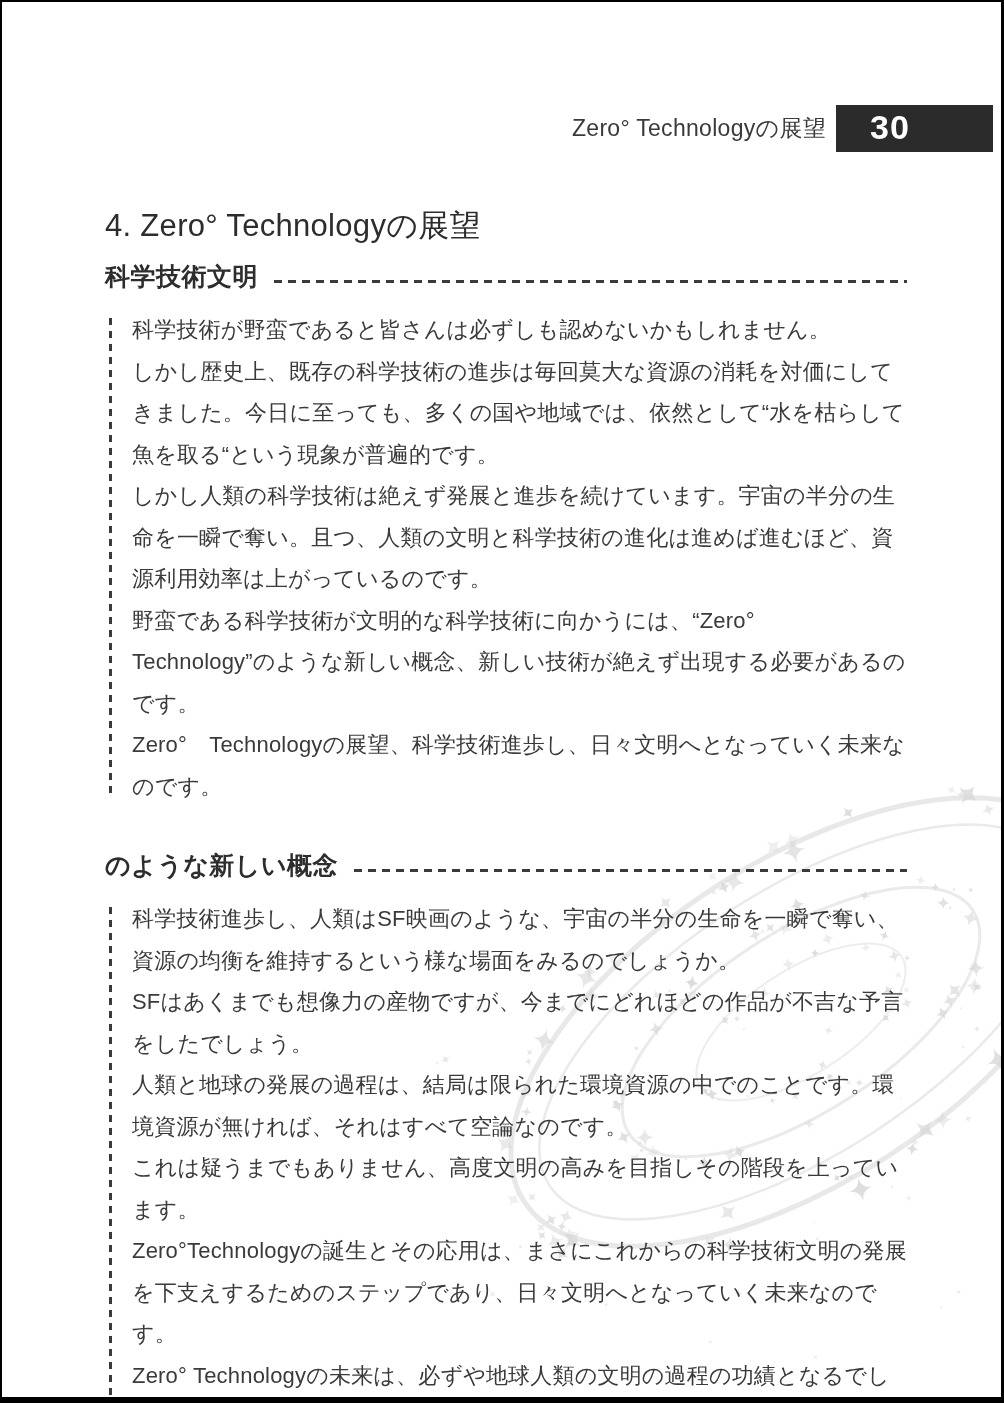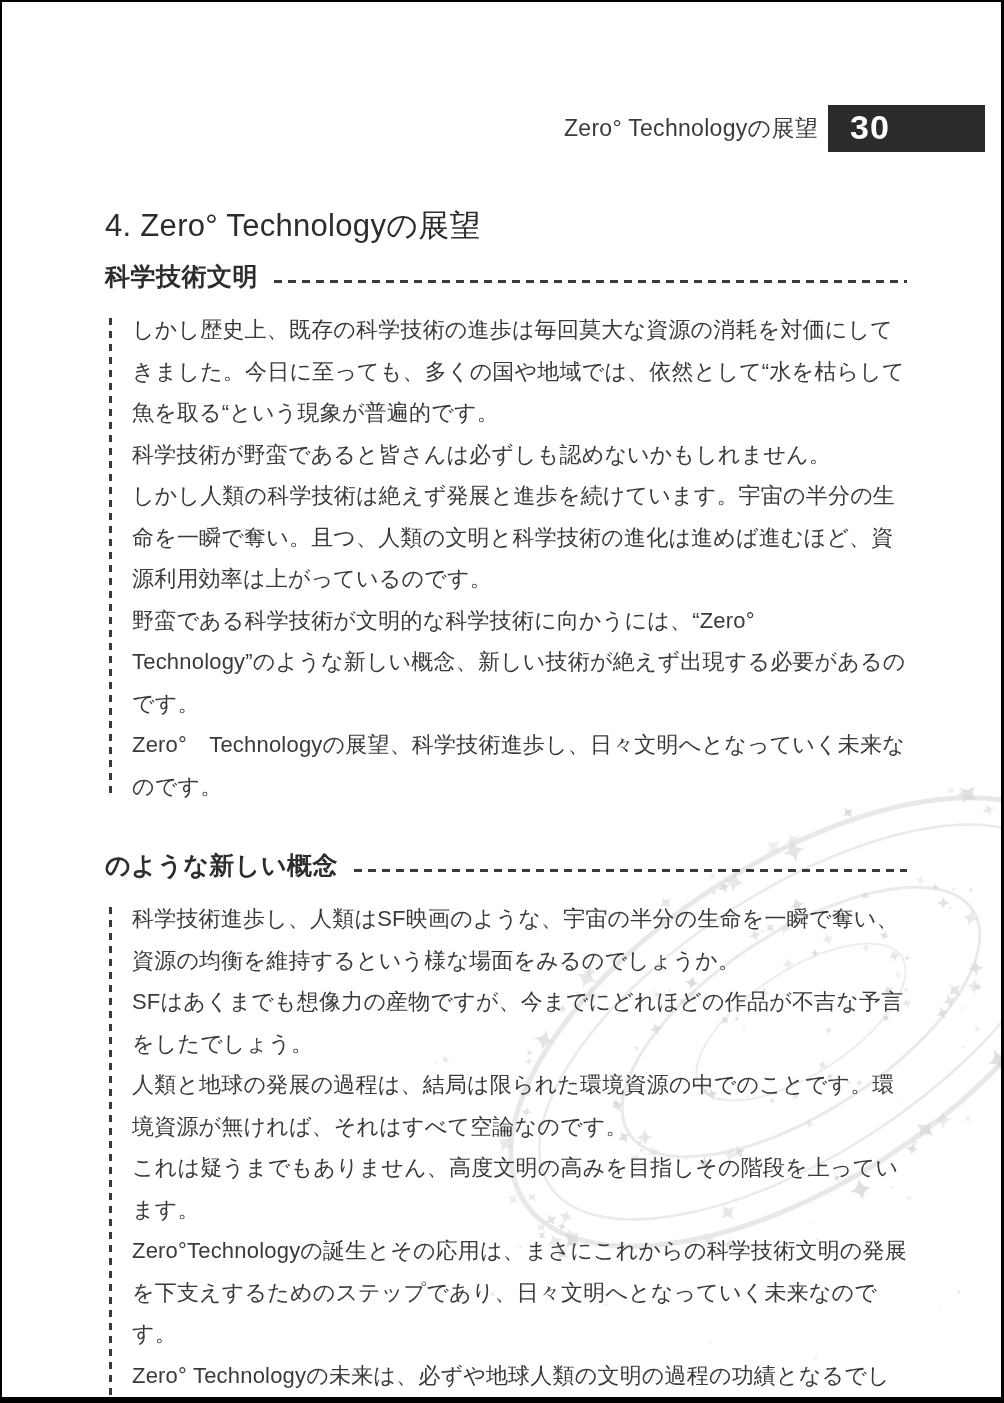--- a/index.html
+++ b/index.html
@@ -9,33 +9,33 @@
     box-sizing:border-box;
     background:var(--page-bg,#ffffff);
     border:solid var(--page-border,#000000);
     border-width:2px 3px 6px 2px;
     overflow:hidden;
     font-family:"Liberation Sans","DejaVu Sans",sans-serif;
   }
 
   
   .page-header {
-    position:absolute; top:103px; left:0; right:16px; height:47px;
+    position:absolute; top:103px; left:0; right:8px; height:47px;
     display:flex; align-items:center; justify-content:flex-end;
     z-index:2;
   }
   .running-title {
     font-size:23px; color:var(--body-text,#3a3a3a);
     margin-right:10px; letter-spacing:0.3px;
   }
   .page-number-box {
     width:157px; height:47px;
     background:var(--pagenum-bg,#2b2b2b);
     display:flex; align-items:center;
-    box-sizing:border-box; padding-left:22px;
+    box-sizing:border-box; padding-left:34px;
   }
   .page-number {
     color:var(--pagenum-text,#ffffff);
     font-size:34px; font-weight:700; letter-spacing:1px;
     transform:translateY(-1px);
   }
 
   
   .page-title {
     position:absolute; top:182px; left:103px;
@@ -275,22 +275,22 @@
       <path d="M 0 -1 C 0.1 -0.35 0.35 -0.1 1 0 C 0.35 0.1 0.1 0.35 0 1 C -0.1 0.35 -0.35 0.1 -1 0 C -0.35 -0.1 -0.1 -0.35 0 -1 Z" fill="#d6d6d6" opacity="0.43680555555555556" transform="translate(349.3 555.0) scale(2.5) rotate(58)"></path>
     </svg>
 
   <main class="content">
     <section class="section">
       <div class="section-heading-row">
         <span class="section-heading">科学技術文明</span>
         <span class="heading-dashed-rule"></span>
       </div>
       <div class="section-body">
+          <p>科学技術が野蛮であると皆さんは必ずしも認めないかもしれません。</p>
           <p>しかし歴史上、既存の科学技術の進歩は毎回莫大な資源の消耗を対価にしてきました。今日に至っても、多くの国や地域では、依然として“水を枯らして魚を取る“という現象が普遍的です。</p>
-          <p>科学技術が野蛮であると皆さんは必ずしも認めないかもしれません。</p>
           <p>しかし人類の科学技術は絶えず発展と進歩を続けています。宇宙の半分の生命を一瞬で奪い。且つ、人類の文明と科学技術の進化は進めば進むほど、資源利用効率は上がっているのです。</p>
           <p>野蛮である科学技術が文明的な科学技術に向かうには、“Zero°　Technology”のような新しい概念、新しい技術が絶えず出現する必要があるのです。</p>
           <p>Zero°　Technologyの展望、科学技術進歩し、日々文明へとなっていく未来なのです。</p>
         </div>
     </section>
 
     <section class="section">
       <div class="section-heading-row">
         <span class="section-heading">のような新しい概念</span>
         <span class="heading-dashed-rule"></span>

